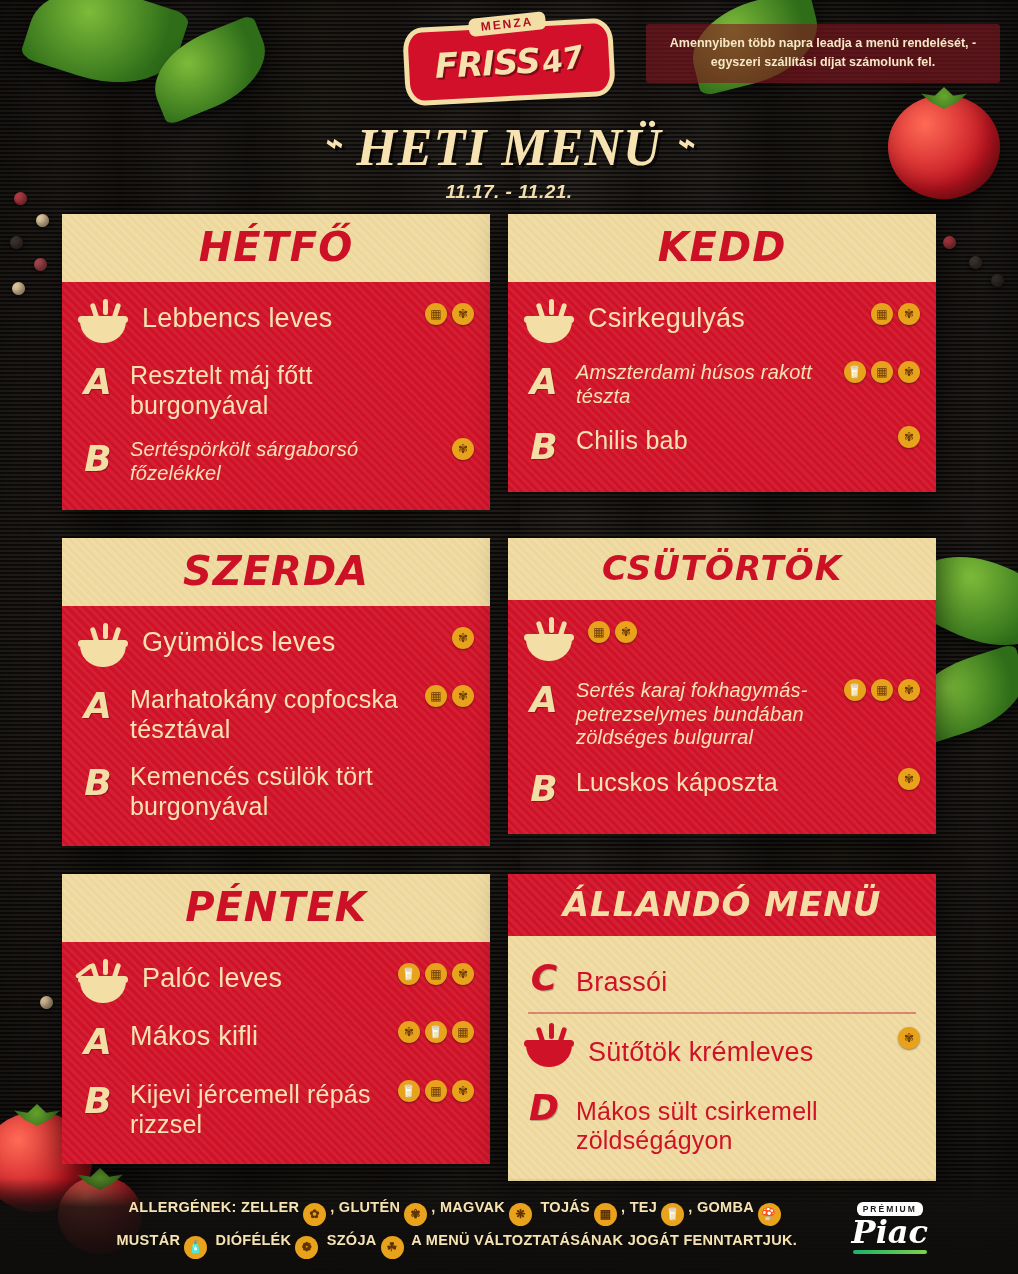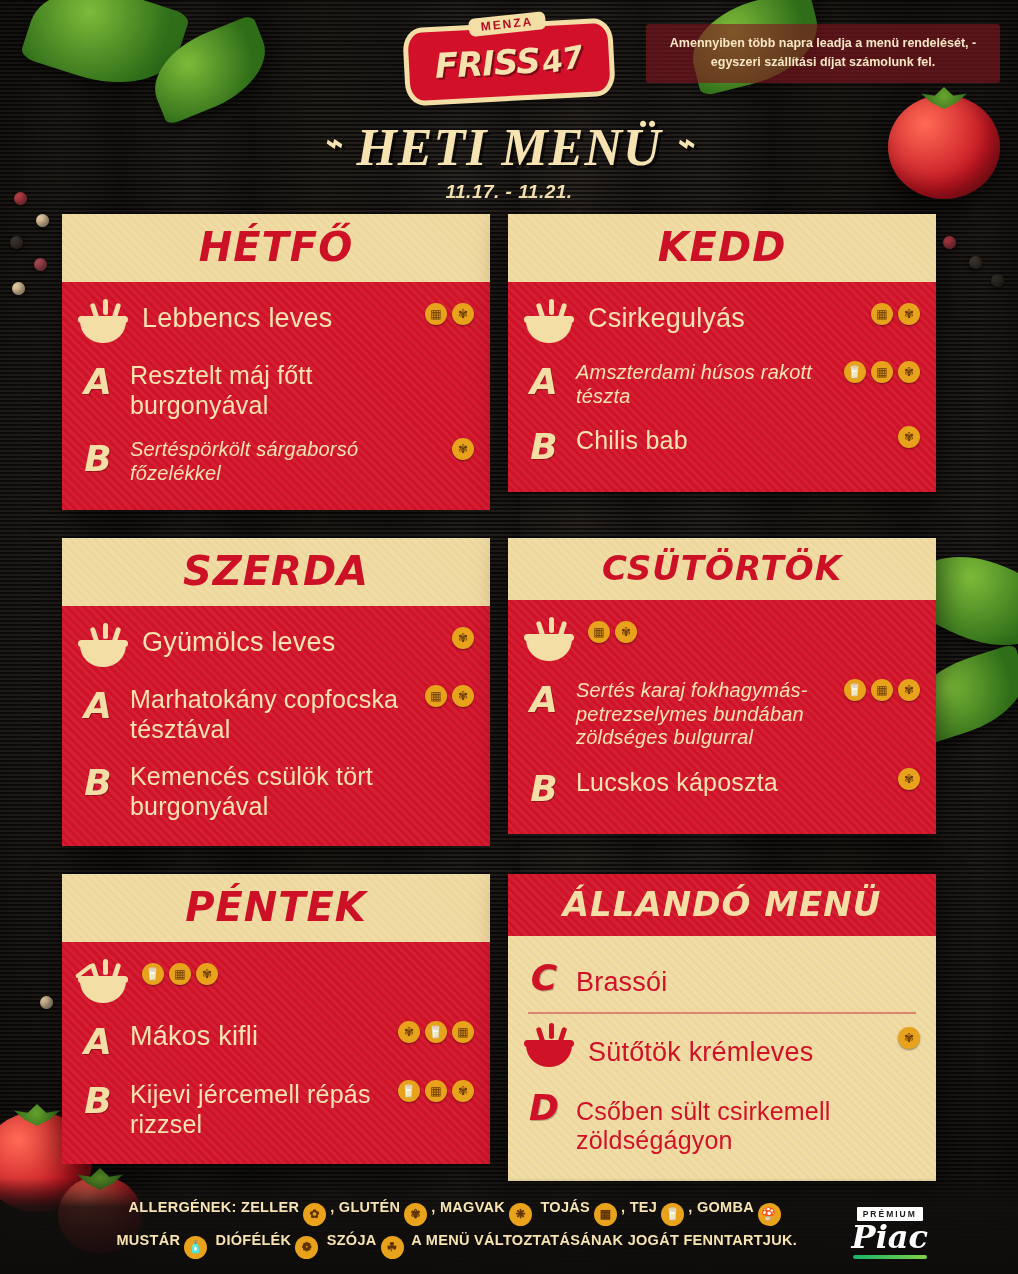--- a/index.html
+++ b/index.html
@@ -209,36 +209,36 @@
   }
 
   
   .footer {
     position:absolute; left:0; right:0; bottom:0; height:96px; z-index:6;
     background:linear-gradient(180deg, rgba(18,16,14,.0), rgba(18,16,14,.85) 30%, rgba(14,12,11,.95));
     display:flex; align-items:center; justify-content:center;
   }
   .footer-inner {
     width:100%; padding:0 90px 0 100px;
-    display:flex; align-items:flex-end; justify-content:space-between; gap:38px;
+    display:flex; align-items:center; justify-content:space-between; gap:38px;
   }
   .allerg-legend {
     color:#f6e3b1; font-size:14.5px; font-weight:bold; line-height:2.05;
     letter-spacing:.3px; text-align:center; flex:1 1 auto;
   }
   .allerg-legend .chip {
     display:inline-flex; align-items:center; justify-content:center;
     width:23px; height:23px; border-radius:50%;
     background:#e9a21c; color:#5f3304; font-size:12px; margin:0 4px;
     vertical-align:-6px;
   }
   .piac { flex:0 0 auto; text-align:center; }
   .piac .premium {
     display:inline-block; background:#ffffff; color:#1c1c1c; font-size:8.5px;
-    font-weight:bold; letter-spacing:2px; padding:2px 6px; border-radius:1px;
+    font-weight:bold; letter-spacing:2px; padding:2px 6px; border-radius:6px;
   }
   .piac .word {
     font-family:"DejaVu Serif", serif; font-style:italic; font-weight:bold;
     font-size:32px; color:#ffffff; line-height:1;
   }
   .piac .swoosh {
     height:4px; width:74px; margin:2px auto 0; border-radius:3px;
     background:linear-gradient(90deg,#19b36b,#7fd14a);
   }
 </style>
@@ -443,20 +443,21 @@
       <div class="card-body">
         <div class="item">
           <div class="soup-icon">
             <div class="spoon"></div>
             <div class="steam s1"></div>
               <div class="steam s2"></div>
               <div class="steam s3"></div>
             <div class="rim"></div>
               <div class="bowl"></div>
           </div>
+          <div class="dish soup">Palóc leves</div>
           <div class="allerg">
             <div class="al">🥛</div>
             <div class="al">▦</div>
             <div class="al">✾</div>
           </div>
         </div>
         <div class="item">
           <div class="badge">A</div>
           <div class="dish soup">Mákos kifli</div>
           <div class="allerg">
@@ -494,21 +495,21 @@
             <div class="rim dark"></div>
               <div class="bowl dark"></div>
           </div>
           <div class="dish dark soup">Sütőtök krémleves</div>
           <div class="allerg">
             <div class="al">✾</div>
           </div>
         </div>
         <div class="item">
           <div class="badge dark">D</div>
-          <div class="dish dark">Csőben sült csirkemell zöldségágyon</div>
+          <div class="dish dark">Mákos sült csirkemell zöldségágyon</div>
           <div class="allerg"></div>
         </div>
       </div>
     </div>
   </div>
 </div>
 
 <div class="footer">
   <div class="footer-inner">
     <div class="allerg-legend">

